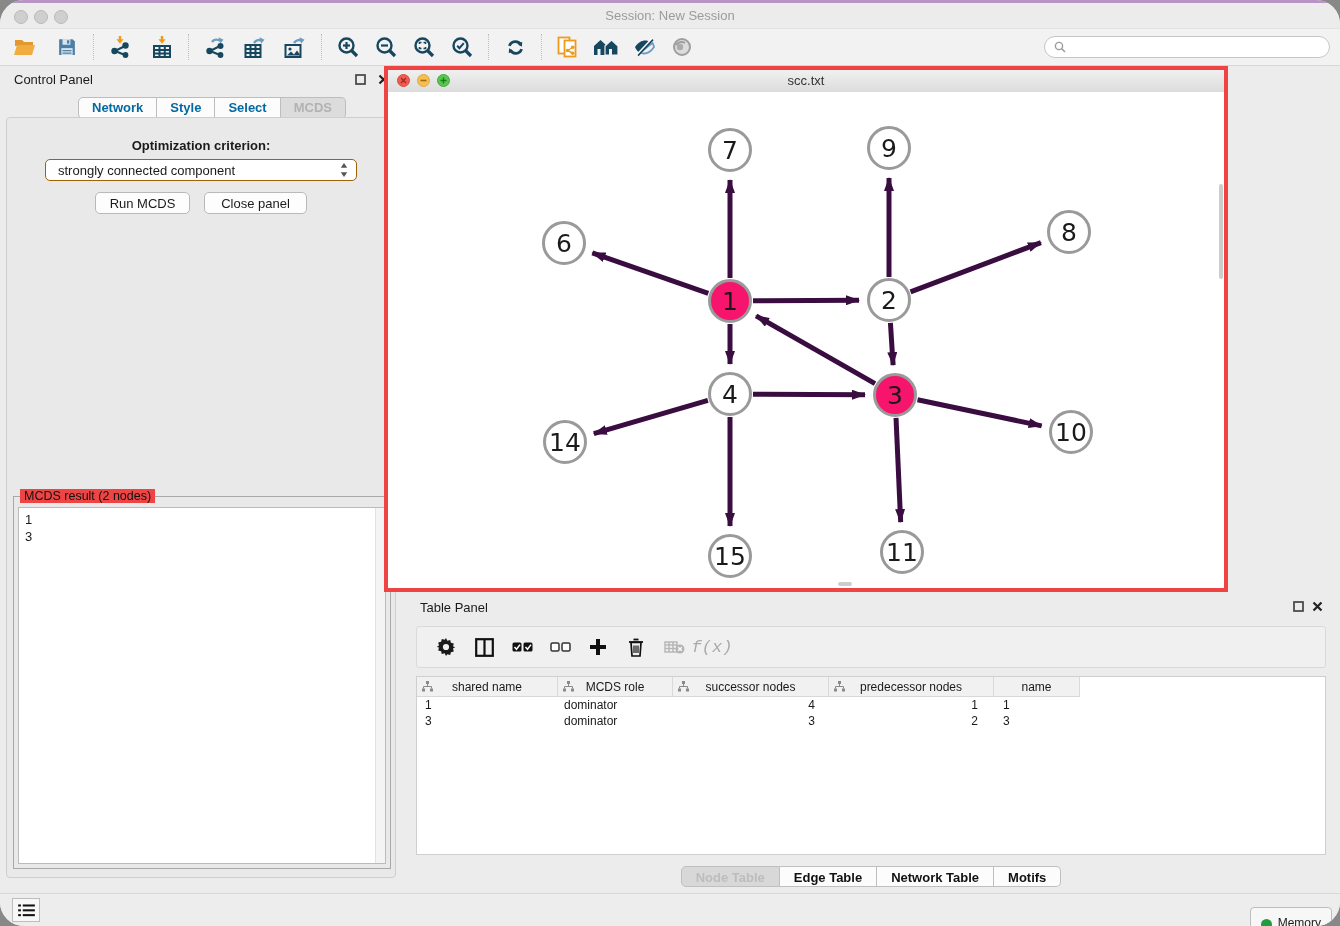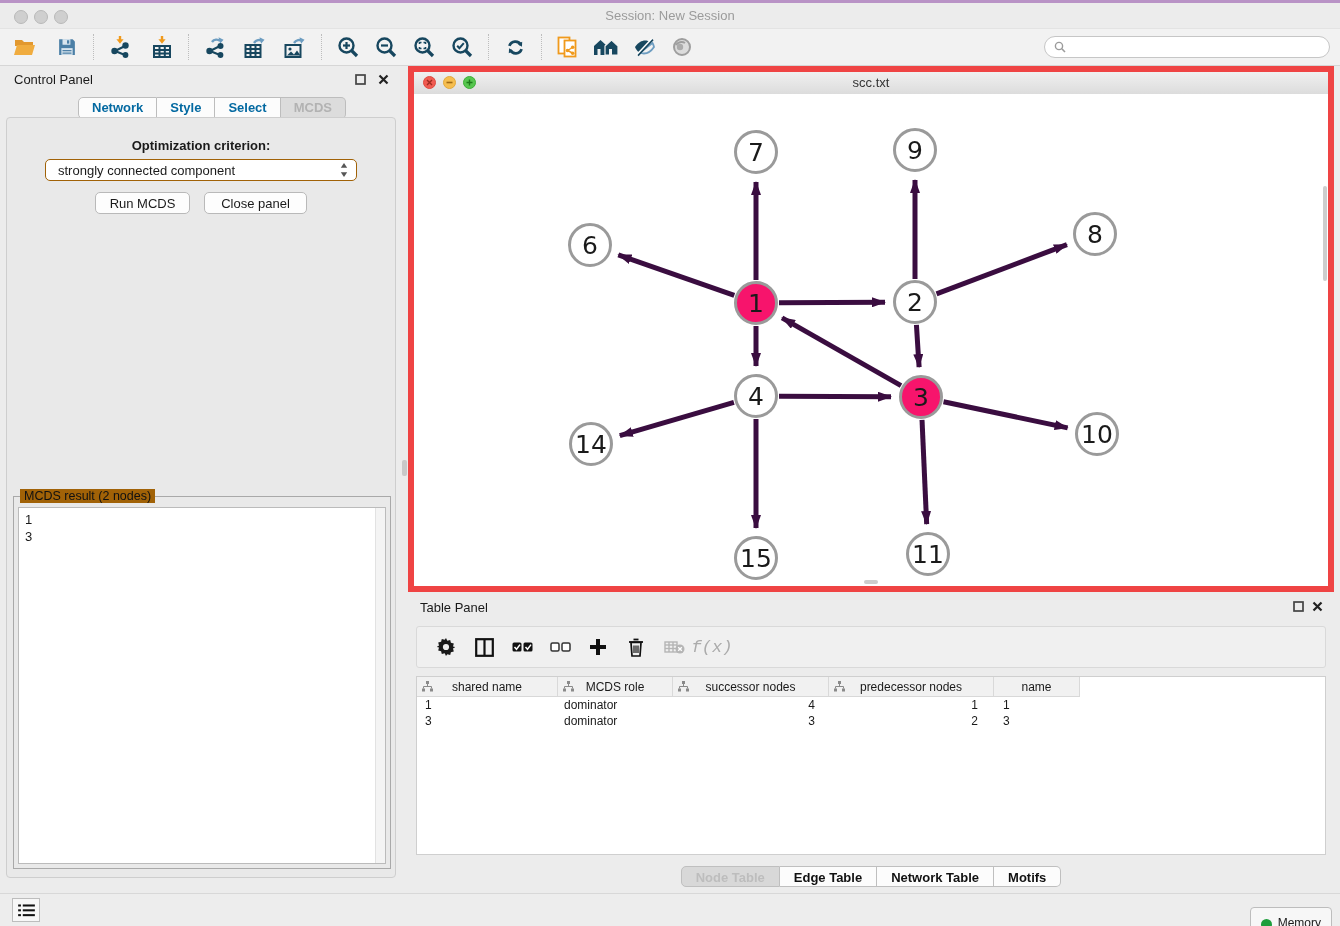--- a/index.html
+++ b/index.html
@@ -1,17 +1,17 @@
 <!DOCTYPE html>
 <html><head>
 <meta charset="utf-8">
 <style>
   html,body{margin:0;padding:0;background:#888;}
   #app{position:relative;width:1340px;height:926px;background:#ECECEC;overflow:hidden;
-       font-family:"Liberation Sans","DejaVu Sans",sans-serif;color:#1a1a1a;}
+       font-family:"Liberation Sans","DejaVu Sans",sans-serif;color:#1a1a1a;border-radius:24px;}
   
   .top-accent{position:absolute;left:0;top:0;width:100%;height:3px;background:#B993C6;}
   .titlebar{position:absolute;top:3px;left:0;right:0;height:25px;background:#ECECEC;}
   .tl-dot{position:absolute;top:7px;width:12px;height:12px;border-radius:50%;background:#CFCFCF;border:1px solid #B9B9B9;}
   .title-text{position:absolute;top:5px;left:0;width:100%;text-align:center;font-size:13px;color:#9B9B9B;}
   
   .toolbar{position:absolute;top:28px;left:0;right:0;height:38px;background:#F2F2F2;
            border-top:1px solid #E3E3E3;border-bottom:1px solid #D6D6D6;display:flex;align-items:center;box-sizing:border-box;}
   .tbtn{height:34px;width:38px;display:flex;align-items:center;justify-content:center;flex:none;}
   .tsep{width:0;height:26px;border-left:1px dotted #BDBDBD;margin:0 7px;flex:none;}
@@ -30,27 +30,27 @@
   .cp-tab:last-child{border-radius:0 5px 5px 0;}
   .cp-tab.active{background:#DCDCDC;color:#B2B2B2;}
   .cp-inner{position:absolute;left:6px;right:6px;top:51px;bottom:10px;background:#E9E9E9;border:1px solid #CECECE;border-radius:4px;}
   .opt-label{position:absolute;top:20px;left:0;width:100%;text-align:center;font-size:13px;font-weight:700;}
   .select{position:absolute;left:38px;top:41px;width:312px;height:22px;background:#fff;border:1px solid #a16207;border-radius:5px;
           display:flex;align-items:center;padding:0 8px 0 12px;box-sizing:border-box;font-size:13px;}
   .select .sel-text{flex:1;}
   .btn{position:absolute;height:22px;background:#FDFDFD;border:1px solid #B9B9B9;border-radius:5px;font-size:13px;
        display:flex;align-items:center;justify-content:center;box-sizing:border-box;}
   .groupbox{position:absolute;left:6px;top:378px;width:378px;height:373px;border:1px solid #A9A9A9;box-sizing:border-box;}
-  .groupbox-label{position:absolute;top:-8px;left:6px;background:#a16207;padding:0 4px;font-size:12.5px;color:#111;}
+  .groupbox-label{position:absolute;top:-8px;left:6px;background:#ef4444;padding:0 4px;font-size:12.5px;color:#111;}
   .result-area{position:absolute;left:4px;right:4px;top:10px;bottom:4px;background:#fff;border:1px solid #BBBBBB;}
   .result-text{position:absolute;left:6px;top:3px;right:14px;bottom:3px;font-size:13px;line-height:17px;white-space:pre;overflow:hidden;}
   .result-scroll{position:absolute;right:0;top:0;bottom:0;width:9px;background:#F4F4F4;border-left:1px solid #E2E2E2;}
   .split-handle{position:absolute;left:402px;top:460px;width:5px;height:16px;background:#C9C9C9;border-radius:2px;}
   
-  .netwin{position:absolute;left:408px;top:66px;width:926px;height:526px;background:#fff;border:6px solid #ef4444;box-sizing:border-box;}
+  .netwin{position:absolute;left:384px;top:66px;width:844px;height:526px;background:#fff;border:4px solid #ef4444;box-sizing:border-box;}
   .net-titlebar{position:relative;height:22px;background:linear-gradient(#F0F0F0,#DCDCDC);border-bottom:1px solid #B9B9B9;}
   .net-title{position:absolute;top:3px;left:0;width:100%;text-align:center;font-size:13px;color:#333;}
   .mac-dot{position:absolute;top:4px;width:13px;height:13px;border-radius:50%;box-sizing:border-box;display:flex;align-items:center;justify-content:center;}
   .mac-red{left:9px;background:#F05B51;border:1px solid #DE4A40;}
   .mac-yellow{left:29px;background:#F6BE4F;border:1px solid #E2A93B;}
   .mac-green{left:49px;background:#57C64F;border:1px solid #3EAE38;}
   .net-canvas{position:absolute;left:0;right:0;top:22px;bottom:0;background:#fff;}
   .net-canvas svg{position:absolute;left:0;top:0;}
   .vthumb{position:absolute;right:1px;top:92px;width:4px;height:95px;background:#CDCDCD;border-radius:2px;}
   .hthumb{position:absolute;left:450px;bottom:2px;width:14px;height:4px;background:#CDCDCD;border-radius:2px;}

